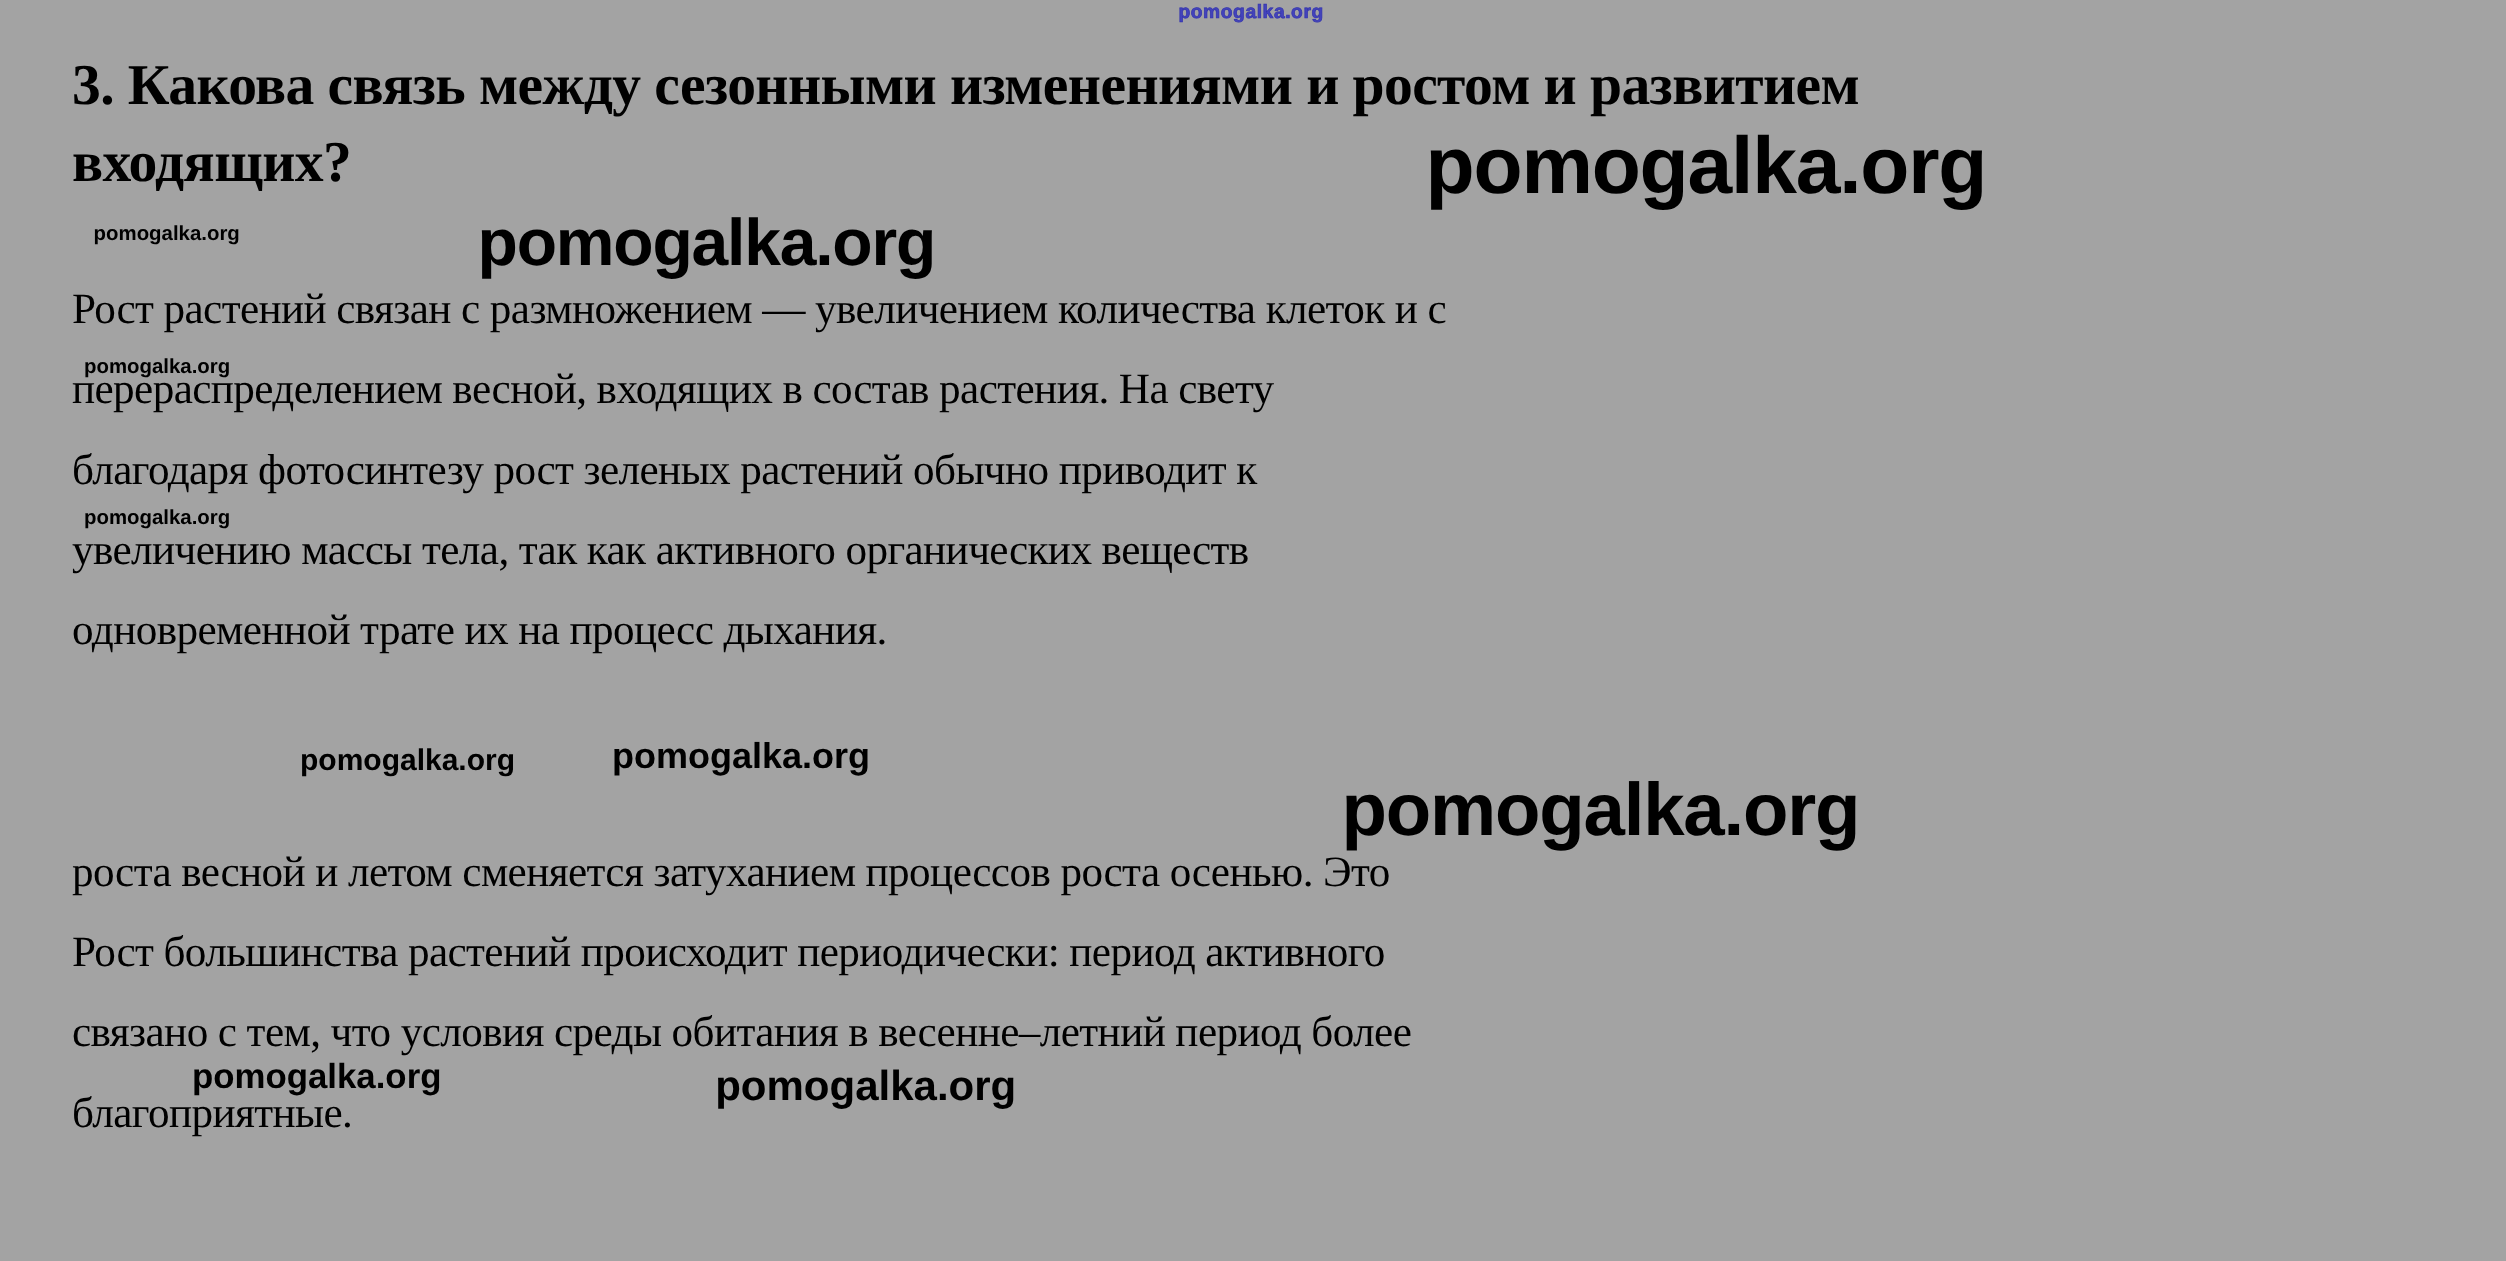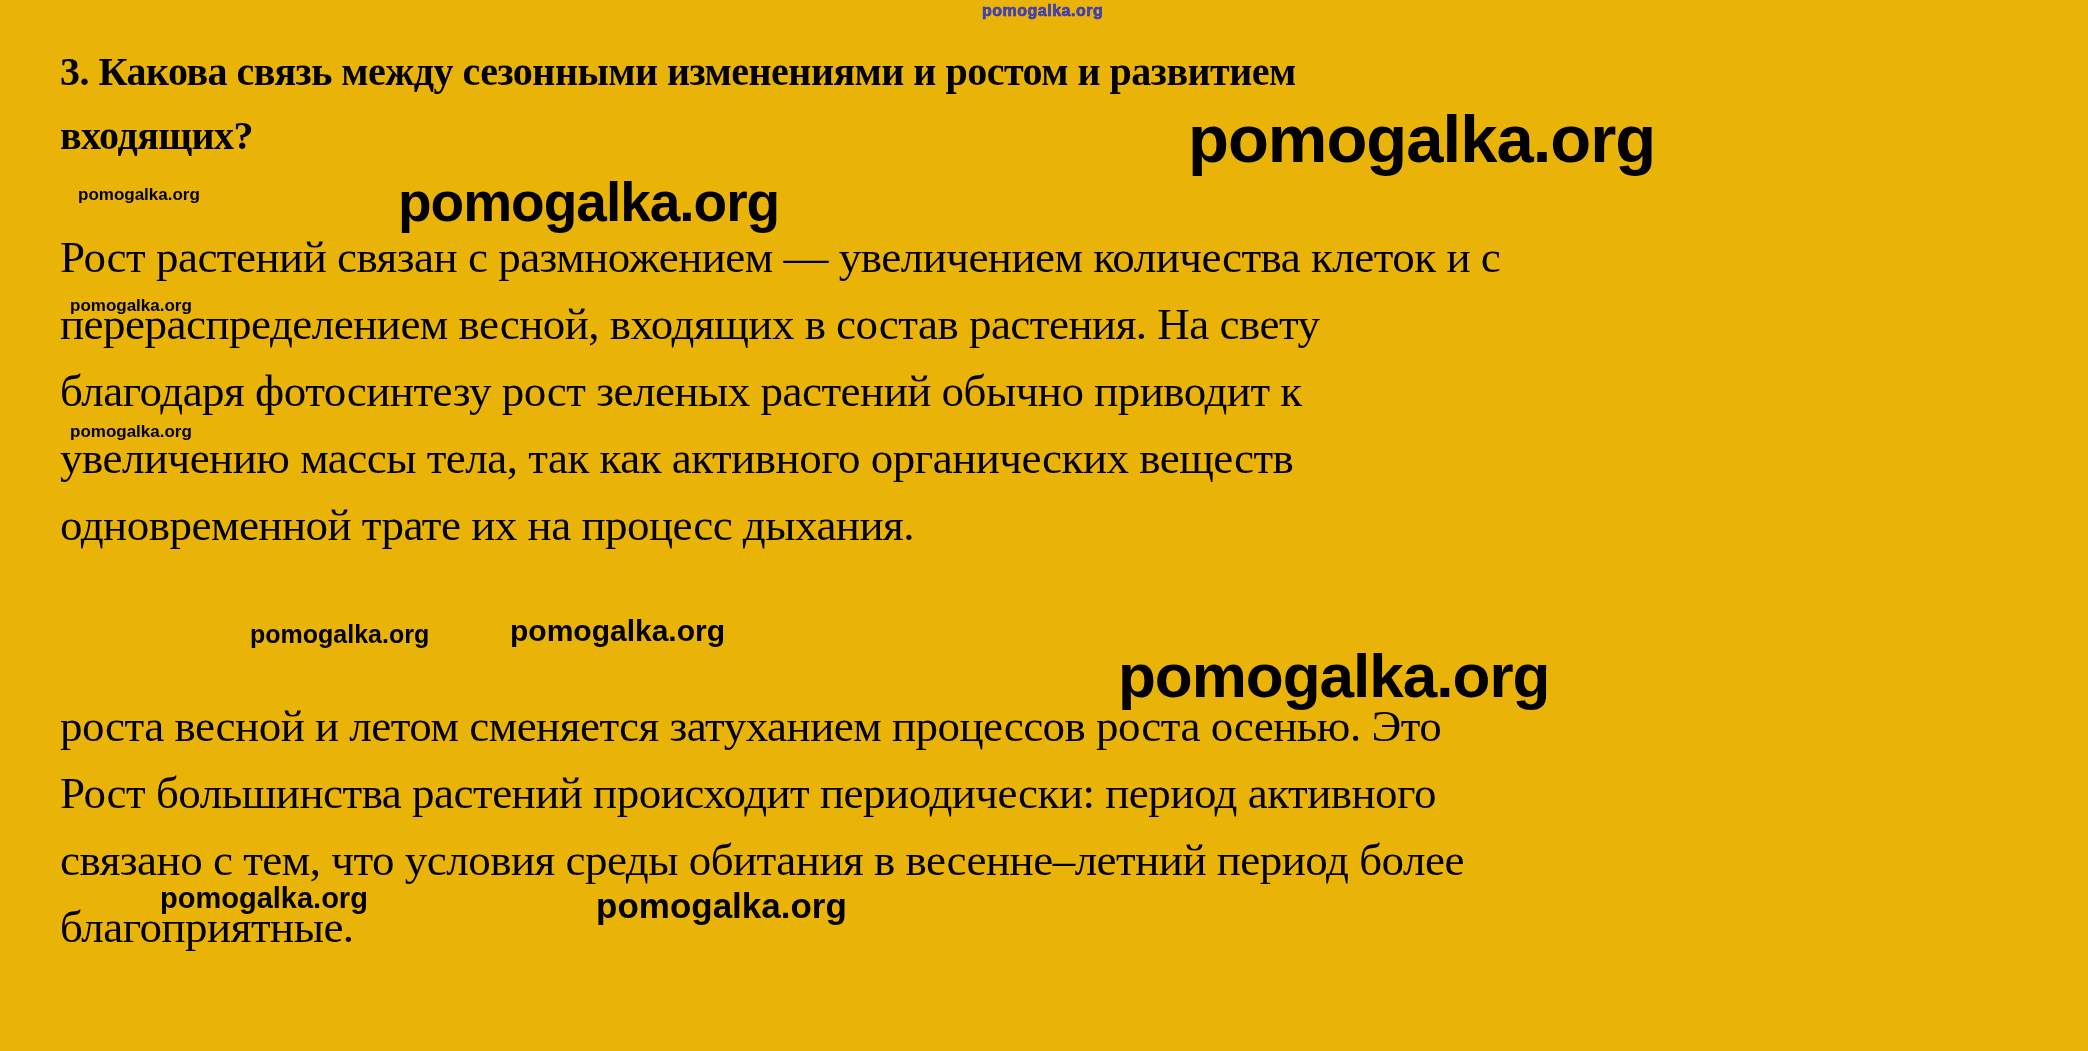--- a/index.html
+++ b/index.html
@@ -2,21 +2,21 @@
 <html lang="ru"><head>
 <meta charset="utf-8">
 <title>Document</title>
 <style>
   * { margin: 0; padding: 0; box-sizing: border-box; }
   html, body { background: #ffffff; }
   .page {
     position: relative;
     width: 2088px;
     height: 1051px;
-    background: #eab308;
+    background: #a3a3a3;
     overflow: hidden;
     color: #000000;
     font-family: "Liberation Serif", serif;
   }
   .wm {
     position: absolute;
     font-family: "Liberation Sans", sans-serif;
     white-space: nowrap;
     color: #000000;
   }
@@ -42,30 +42,30 @@
   .wm-mid-b   { left: 510px; top: 614px; font-size: 30px; font-weight: 700; }
   .wm-large-mid { left: 1118px; top: 640px; font-size: 62px; font-weight: 700; letter-spacing: -1px; }
   .wm-bottom-a { left: 160px; top: 882px; font-size: 29px; font-weight: 600; }
   .wm-bottom-b { left: 596px; top: 886px; font-size: 35px; font-weight: 700; }
 
   .heading {
     position: absolute;
     left: 60px; top: 40px;
     font-family: "Liberation Serif", serif;
     font-weight: 700;
-    font-size: 40px;
+    font-size: 48px;
     line-height: 64px;
     letter-spacing: -0.5px;
   }
   .heading .text-line { white-space: nowrap; }
 
   .bodytext {
     position: absolute;
     left: 60px;
-    font-size: 45px;
+    font-size: 36px;
     line-height: 67px;
     letter-spacing: -0.5px;
   }
   .bodytext .text-line { white-space: nowrap; }
   .p1 { top: 224px; }
   .p2 { top: 693px; }
 </style>
 </head>
 <body>
 

